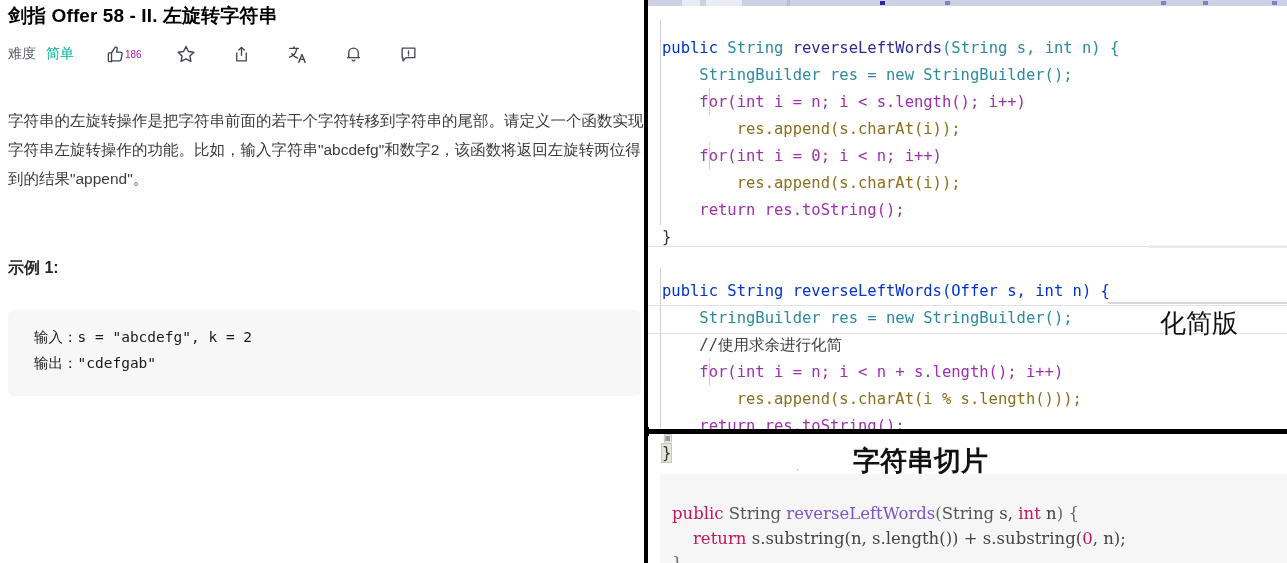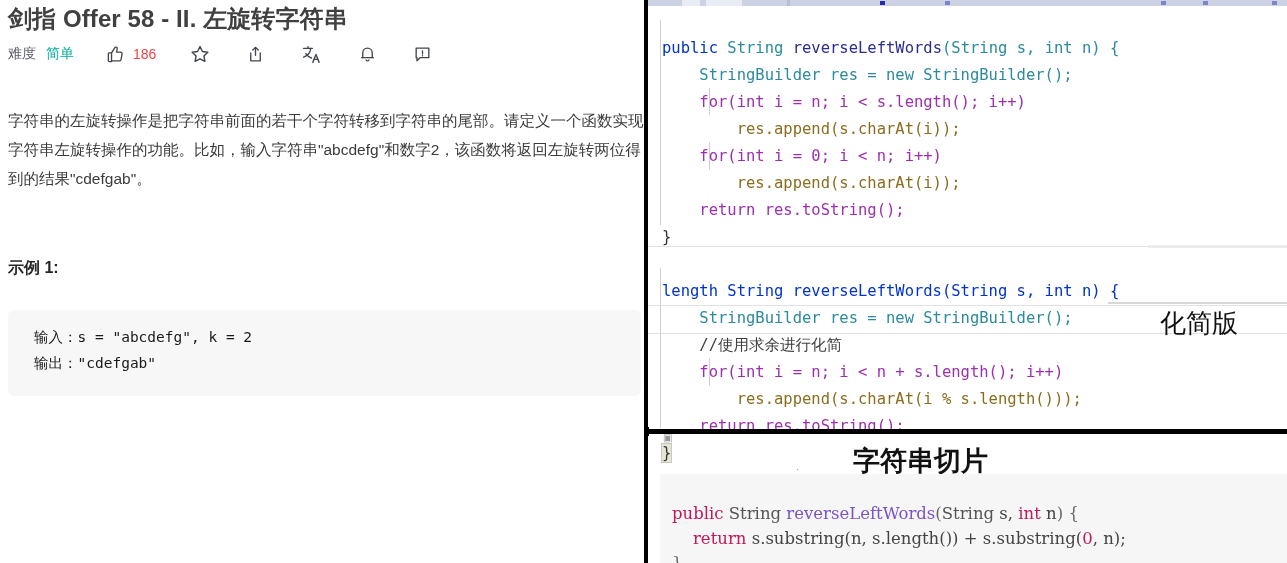--- a/index.html
+++ b/index.html
@@ -14,35 +14,35 @@
 
   
   #left-panel {
     position: absolute; left: 0; top: 0;
     width: 645px; height: 563px;
     background: #ffffff;
     overflow: hidden;
   }
   #problem-title {
     position: absolute; left: 8px; top: 3px;
-    font-size: 24px; font-weight: 600; color: #404040;
+    font-size: 19px; font-weight: 600; color: #000000;
     letter-spacing: .1px; white-space: nowrap;
   }
   #meta-row {
     position: absolute; left: 8px; top: 41px;
     display: flex; align-items: center; height: 26px;
   }
   .meta-label { font-size: 14px; color: #3c3c4399; color:#5c5f66; margin-right: 10px; }
   .meta-diff  { font-size: 14px; color: #00af9b; margin-right: 32px; text-align: center; }
   .icon-btn {
     display: flex; align-items: center; justify-content: center;
     color: #43474d; margin-right: 0;
   }
   .like-wrap { display:flex; align-items:center; margin-right: 34px; }
-  .like-count { font-size: 14px; color:#ef4444; margin-left: 8px; }
+  .like-count { font-size: 10px; color:#a21caf; }
   svg.ic { display:block; }
 
   #problem-desc {
     position: absolute; left: 8px; top: 106px;
     width: 640px;
     font-size: 15.5px; line-height: 29px; color: #3b3b3b;
     font-family: "Liberation Sans", sans-serif;
   }
   #example-heading {
     position: absolute; left: 8px; top: 258px;
@@ -198,21 +198,21 @@
 
       <span class="icon-btn">
         <svg class="ic" width="19" height="19" viewBox="0 0 24 24" fill="none" stroke="#43474d" stroke-width="1.7" stroke-linecap="round" stroke-linejoin="round">
           <path d="M4 4h16v12H9l-4 4v-4H4z"></path>
           <path d="M12 7.5v4"></path>
             <path d="M12 13.4v.2"></path>
         </svg>
       </span>
     </div>
 
-    <div id="problem-desc">字符串的左旋转操作是把字符串前面的若干个字符转移到字符串的尾部。请定义一个函数实现字符串左旋转操作的功能。比如，输入字符串"abcdefg"和数字2，该函数将返回左旋转两位得到的结果"cdefgab"。</div>
+    <div id="problem-desc">字符串的左旋转操作是把字符串前面的若干个字符转移到字符串的尾部。请定义一个函数实现字符串左旋转操作的功能。比如，输入字符串"abcdefg"和数字2，该函数将返回左旋转两位得到的结果"append"。</div>
 
     <div id="example-heading">示例 1:</div>
 
     <div id="example-box">
       <pre><span>输入：s = "abcdefg", k = 2</span>
 <span>输出："cdefgab"</span></pre>
     </div>
 
     <div id="left-scrollbar"></div>
   </div>
@@ -249,21 +249,21 @@
 
     <div class="indent-guide" style="left:12px;top:268px;height:160px;"></div>
     <div class="indent-guide" style="left:61px;top:358px;height:28px;"></div>
     <div class="fold-rule" style="left:0px;top:246px;width:639px;"></div>
     <div class="fold-rule" style="left:0px;top:305px;width:639px;"></div>
     <div class="fold-rule" style="left:0px;top:333px;width:639px;"></div>
     <div class="fold-rule" style="left:460px;top:302px;width:179px;height:2px;background:#d8d8d8;"></div>
     <div class="fold-rule" style="left:500px;top:245px;width:139px;height:3px;background:#ececec;"></div>
 
     <div class="code-block" style="left:14px;top:251px;">
-<span class="kw2">length String reverseLeftWords(String s, int n) {</span>
+<span class="kw2">public String reverseLeftWords(Offer s, int n) {</span>
 <span class="pun">    </span><span class="typ">StringBuilder res = new StringBuilder();</span>
 <span class="pun">    </span><span class="cmt">//使用求余进行化简</span>
 <span class="pun">    </span><span class="kw">for(int i = n; i &lt; n + s.length(); i++)</span>
 <span class="pun">        </span><span class="call">res.append(s.charAt(i % s.length()));</span>
 <span class="pun">    </span><span class="kw">return res.toString();</span>
 <span class="pun brace-sel">}</span></div>
 
     <div class="annot" style="left:512px;top:306px;">化简版</div>
 
     <div id="split-hline"></div>

